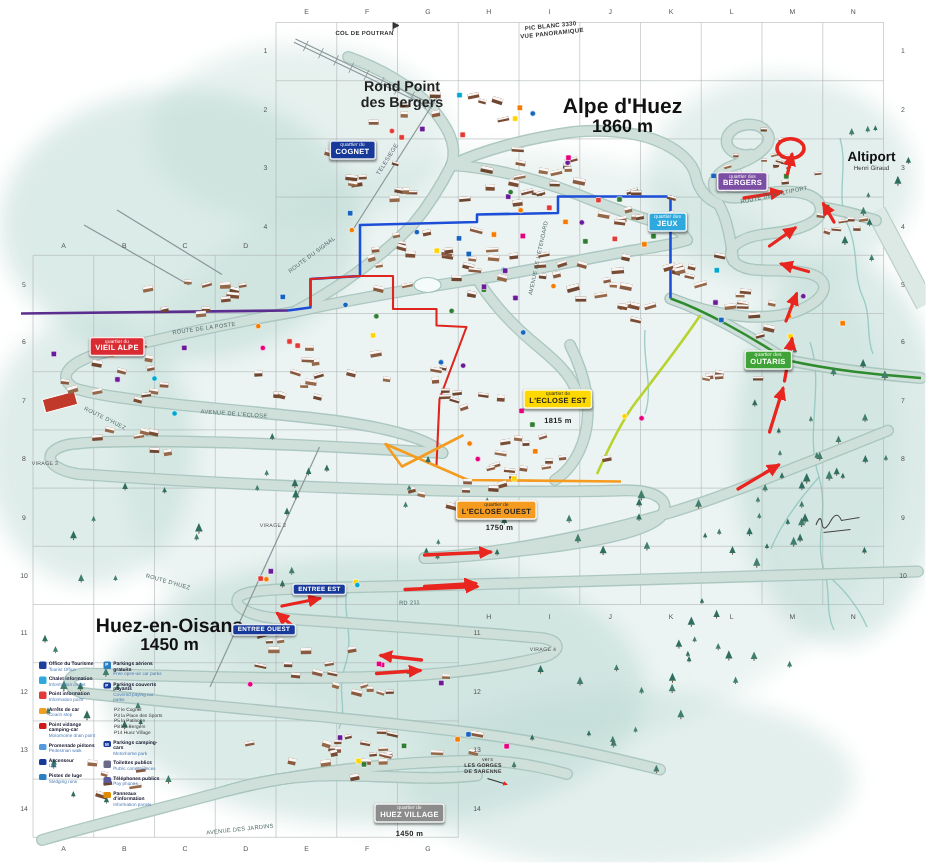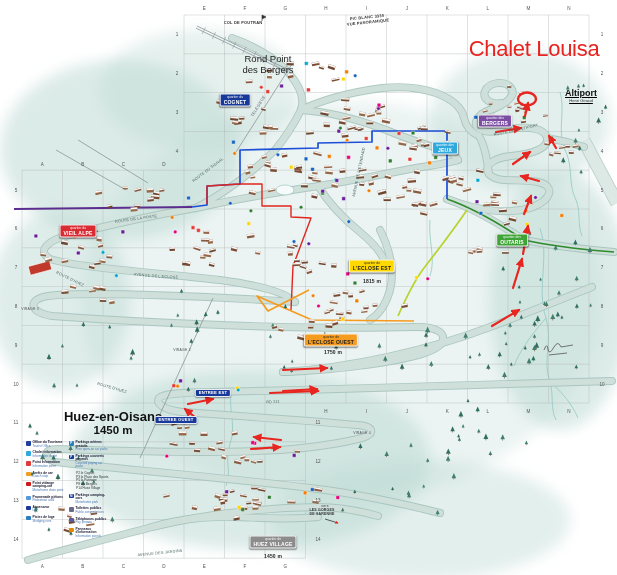--- a/index.html
+++ b/index.html
@@ -3,21 +3,21 @@
 <meta charset="utf-8">
 <style>
   html,body{margin:0;padding:0;background:#fff;}
   .stage{position:relative;width:617px;height:575px;background:#fff;overflow:hidden;
          font-family:"Liberation Sans",sans-serif;}
   .stage svg{position:absolute;left:0;top:0;}
   .ov{position:absolute;transform:translate(-50%,-50%);white-space:nowrap;text-align:center;z-index:5;}
   .title-red{font-size:22px;letter-spacing:-0.3px;color:#e8231f;font-weight:normal;}
   .alpe .l1{font-size:14px;font-weight:bold;color:#111;line-height:15px;}
   .alpe .l2{font-size:12px;font-weight:bold;color:#111;line-height:13px;}
-  .rond{font-size:9.5px;font-weight:normal;color:#222;line-height:10.5px;}
+  .rond{font-size:9.5px;font-weight:bold;color:#222;line-height:10.5px;}
   .huez .l1{font-size:13px;font-weight:bold;color:#111;line-height:14px;}
   .huez .l2{font-size:11.5px;font-weight:bold;color:#111;line-height:12px;}
   .alti .l1{font-size:9px;font-weight:bold;color:#111;line-height:9px;}
   .alti .l2{font-size:4.2px;color:#333;line-height:5px;}
   .glab{position:absolute;transform:translate(-50%,-50%);font-size:4.6px;color:#555;z-index:4;}
   .slab{position:absolute;white-space:nowrap;z-index:5;}
   .badge{position:absolute;transform:translate(-50%,-50%);text-align:center;border-radius:2px;
          padding:1px 3px;border:0.5px solid rgba(255,255,255,.9);
          box-shadow:0 1px 1.5px rgba(0,0,0,.4);z-index:6;line-height:1;}
   .badge .q{font-size:3.4px;opacity:.92;margin-bottom:.5px;}
@@ -1807,34 +1807,37 @@
       <line x1="283" y1="370" x2="327" y2="368" stroke="#e8251f" stroke-width="2.2" stroke-linecap="round" marker-end="url(#ah)"></line>
       <line x1="283" y1="391" x2="317" y2="389" stroke="#e8251f" stroke-width="2.2" stroke-linecap="round" marker-end="url(#ah)"></line>
       <line x1="525" y1="116" x2="528" y2="103" stroke="#e8251f" stroke-width="2.2" stroke-linecap="round" marker-end="url(#ah)"></line>
       <line x1="556" y1="148" x2="549" y2="136" stroke="#e8251f" stroke-width="2.2" stroke-linecap="round" marker-end="url(#ah)"></line>
       <ellipse cx="527" cy="99" rx="9" ry="6.5" fill="none" stroke="#e8251f" stroke-width="2.4"></ellipse>
       <path d="M 544,350 q 3,-8 4,-1 q 1,7 6,-2 q 4,-7 7,0 l 12,-2 M 549,355 l 18,-2" fill="none" stroke="#444" stroke-width="0.7"></path>
       <path d="M 262,21 l 0,-6 l 4,2 l -4,2" fill="#333" stroke="#333" stroke-width="0.6"></path>
       <line x1="325" y1="519" x2="338" y2="523" stroke="#333" stroke-width="0.8" marker-end="url(#ah)"></line>
     </svg>
 
-  <div class="ov title-red" id="title" style="left: 534px; top: 49px; transform: translate(-50%, -50%);">Chalet Louisa</div>
 
+  <div class="ov alpe" id="alpe" style="left: 415px; top: 77px; transform: translate(-50%, -50%);">
+    <div class="l1">Alpe d'Huez</div>
+    <div class="l2">1860 m</div>
+  </div>
 
   <div class="ov rond" id="rond" style="left: 268px; top: 64px; transform: translate(-50%, -50%);">
     <div>Rond Point</div>
     <div>des Bergers</div>
   </div>
 
   <div class="ov huez" id="huezl" style="left: 113px; top: 423px; transform: translate(-50%, -50%);">
     <div class="l1">Huez-en-Oisans</div>
     <div class="l2">1450 m</div>
   </div>
 
-  <div class="ov alti" id="alti" style="left: 581px; top: 96px; transform: translate(-50%, -50%); text-decoration: underline;">
+  <div class="ov alti" id="alti" style="left: 581px; top: 107px; transform: translate(-50%, -50%);">
     <div class="l1">Altiport</div>
     <div class="l2">Henri Giraud</div>
   </div>
 
   <div id="gen-grid">
       <div class="glab" style="left: 204.3px; top: 8px;">E</div>
       <div class="glab" style="left: 244.8px; top: 8px;">F</div>
       <div class="glab" style="left: 285.3px; top: 8px;">G</div>
       <div class="glab" style="left: 325.8px; top: 8px;">H</div>
       <div class="glab" style="left: 366.3px; top: 8px;">I</div>

